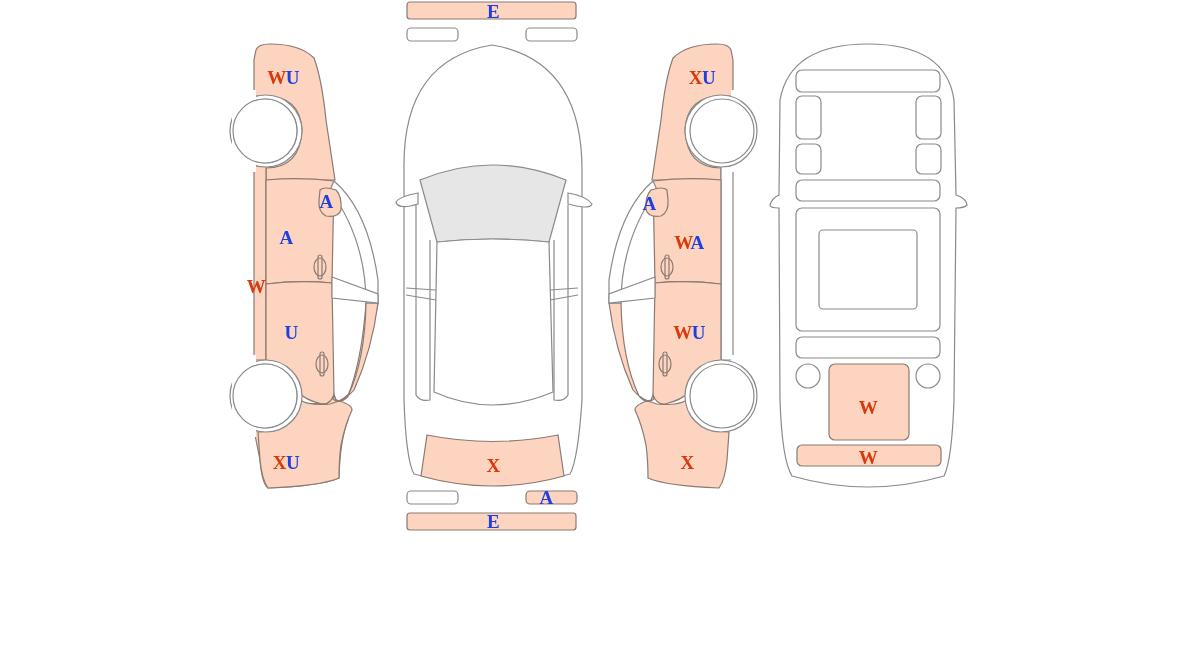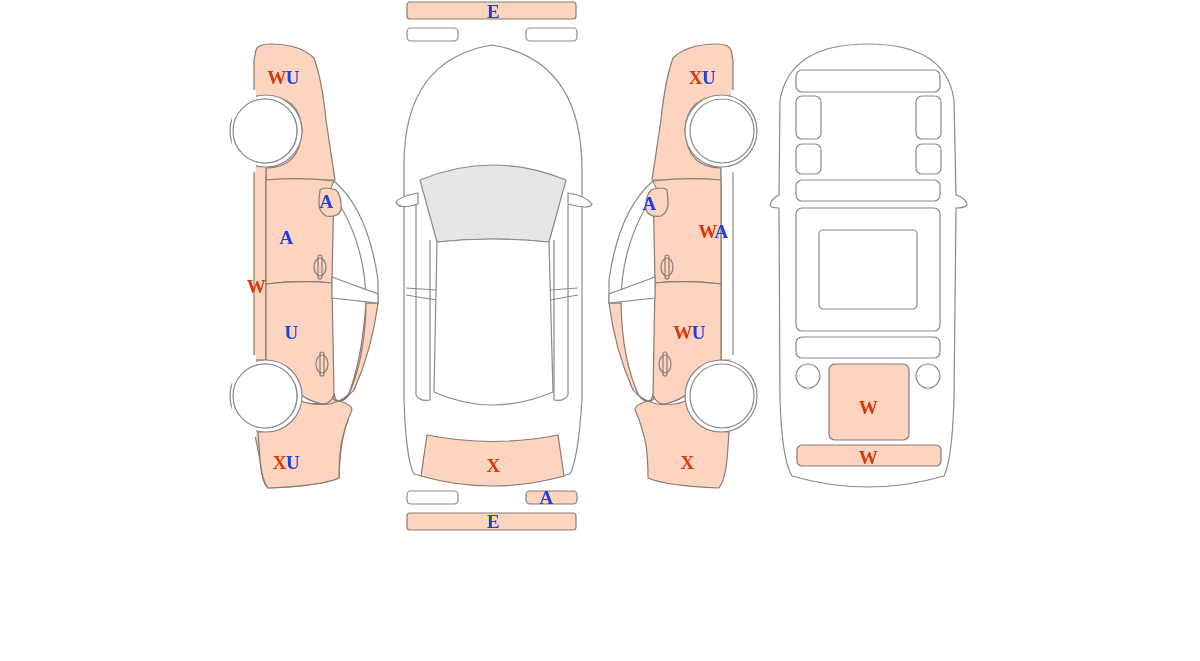--- a/index.html
+++ b/index.html
@@ -155,21 +155,21 @@
 <div class="lbl" style="left:493px;top:521px;">
   <span style="color:#1f3fe0">E</span>
 </div>
 
 <div class="lbl" style="left:702px;top:77px;">
   <span style="color:#d93a0b">X</span><span style="color:#1f3fe0">U</span>
 </div>
 <div class="lbl" style="left:649px;top:203px;">
   <span style="color:#1f3fe0">A</span>
 </div>
-<div class="lbl" style="left:689px;top:231px;margin-left:24px;">
+<div class="lbl" style="left:689px;top:242px;">
   <span style="color:#d93a0b">W</span><span style="color:#1f3fe0">A</span>
 </div>
 <div class="lbl" style="left:689px;top:332px;">
   <span style="color:#d93a0b">W</span><span style="color:#1f3fe0">U</span>
 </div>
 <div class="lbl" style="left:687px;top:462px;">
   <span style="color:#d93a0b">X</span>
 </div>
 
 <div class="lbl" style="left:868px;top:407px;">

